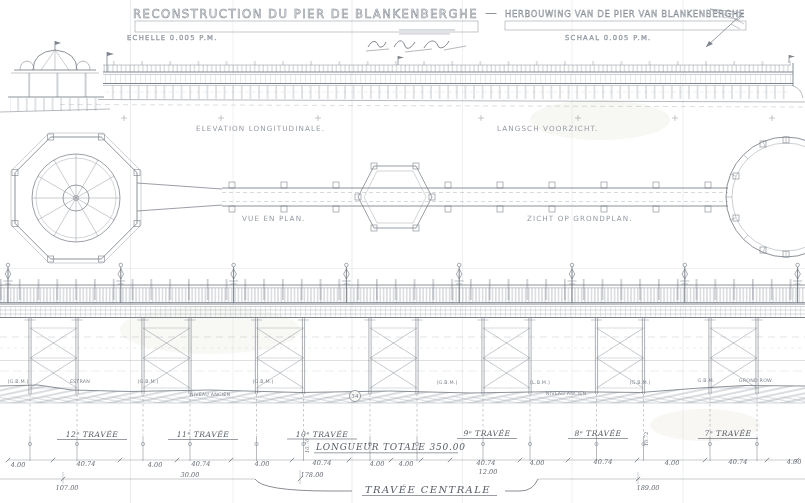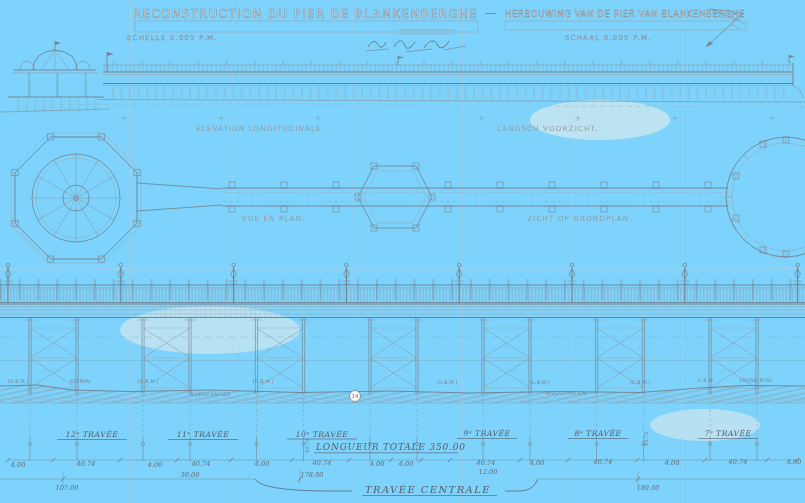--- a/index.html
+++ b/index.html
@@ -1,16 +1,16 @@
 <!DOCTYPE html>
 <html><head>
 <meta charset="utf-8">
 <style>
   html,body{margin:0;padding:0;background:#e9e9e7;}
-  .sheet{position:relative;width:805px;height:503px;background:#7dd3fc;overflow:hidden;
+  .sheet{position:relative;width:805px;height:503px;background:#ffffff;overflow:hidden;
          font-family:"DejaVu Sans",sans-serif;}
   svg{display:block}
   text{fill:#78808a;font-family:"DejaVu Sans",sans-serif;}
   .mid{text-anchor:middle}
   .t-title{font-size:12.5px;letter-spacing:1.6px;fill:#eef0f2;stroke:#7d848d;stroke-width:.55;}
   .t-title2{font-size:9.5px;letter-spacing:.7px;fill:#eef0f2;stroke:#7d848d;stroke-width:.5;}
   .t-sep{font-size:12px;fill:#7d848d;}
   .t-scale{font-size:6.8px;letter-spacing:1.3px;fill:#a7adb5;stroke:#8a919a;stroke-width:.3;}
   .t-lab{font-size:7.2px;letter-spacing:1.1px;fill:#939aa3;}
   .t-grd{font-size:4.8px;letter-spacing:.2px;fill:#7b828b;}

